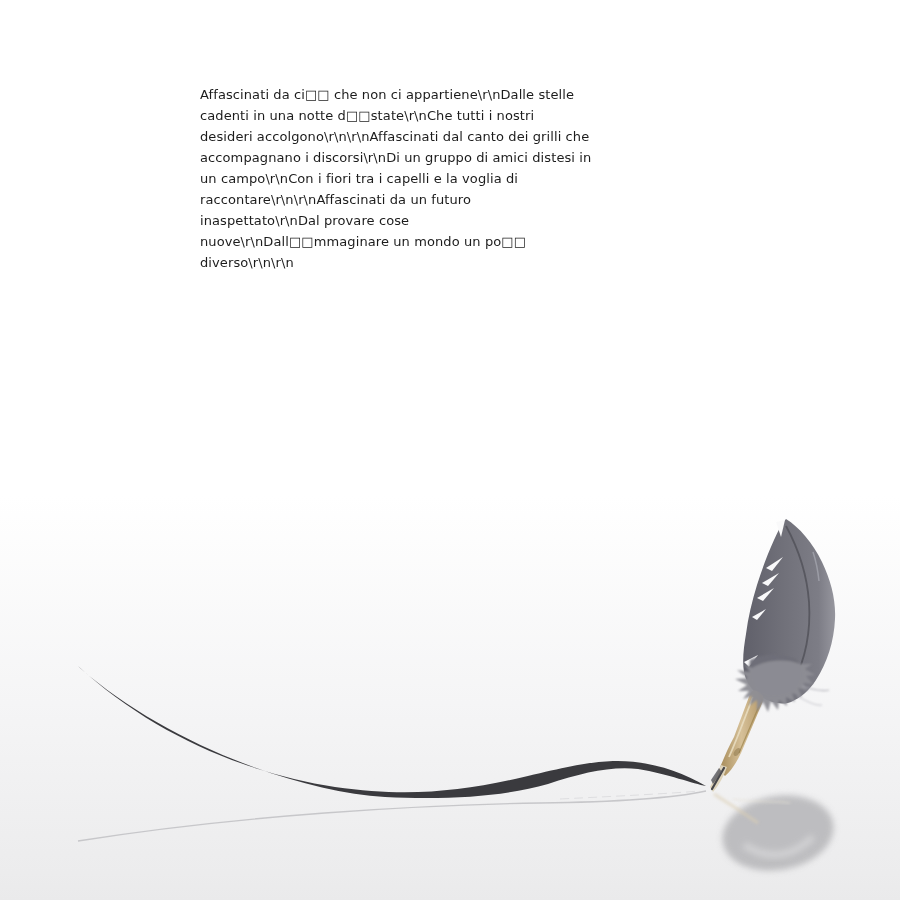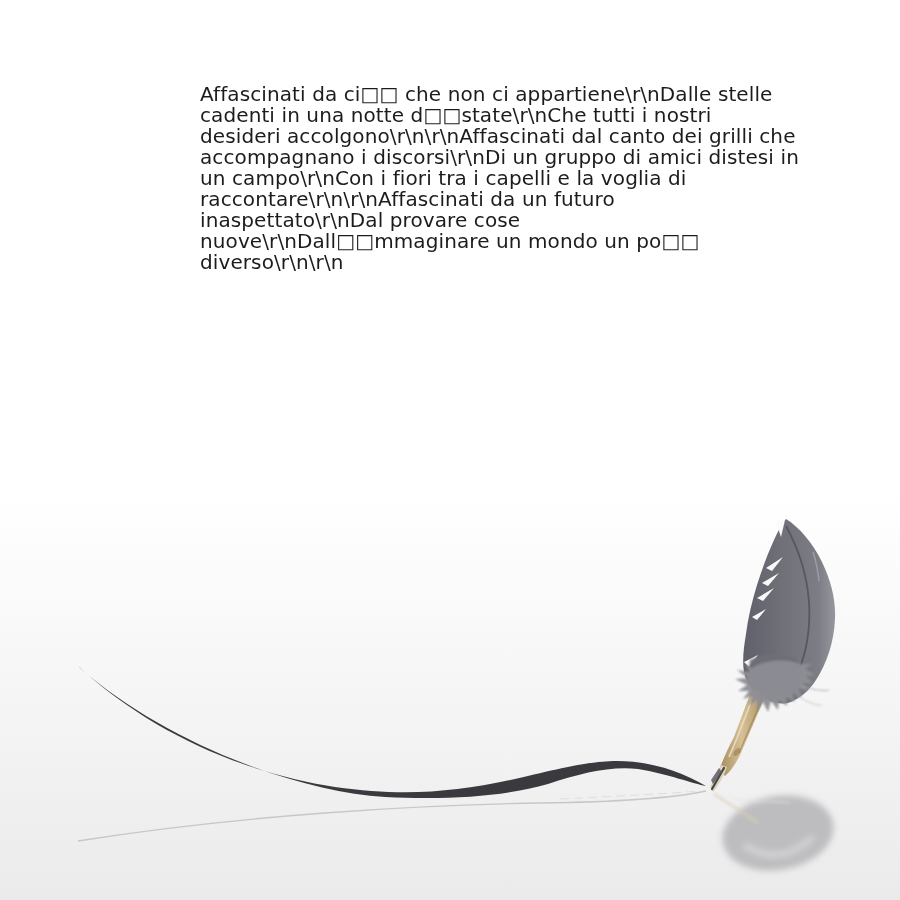--- a/index.html
+++ b/index.html
@@ -22,21 +22,21 @@
       var(--background-top, #ffffff) 55%,
       #f5f5f6 78%,
       var(--background-bottom, #ececed) 97%,
       #eaeaeb 100%);
   }
   .poem {
     position: absolute;
     left: 200px;
     top: 84px;
     width: 630px;
-    font-size: 20px;
+    font-size: 13px;
     line-height: 21px;
     color: var(--text, #1c1c1c);
     white-space: pre-line;
     letter-spacing: 0.1px;
   }
   .artwork {
     position: absolute;
     left: 0;
     top: 0;
     width: 900px;

